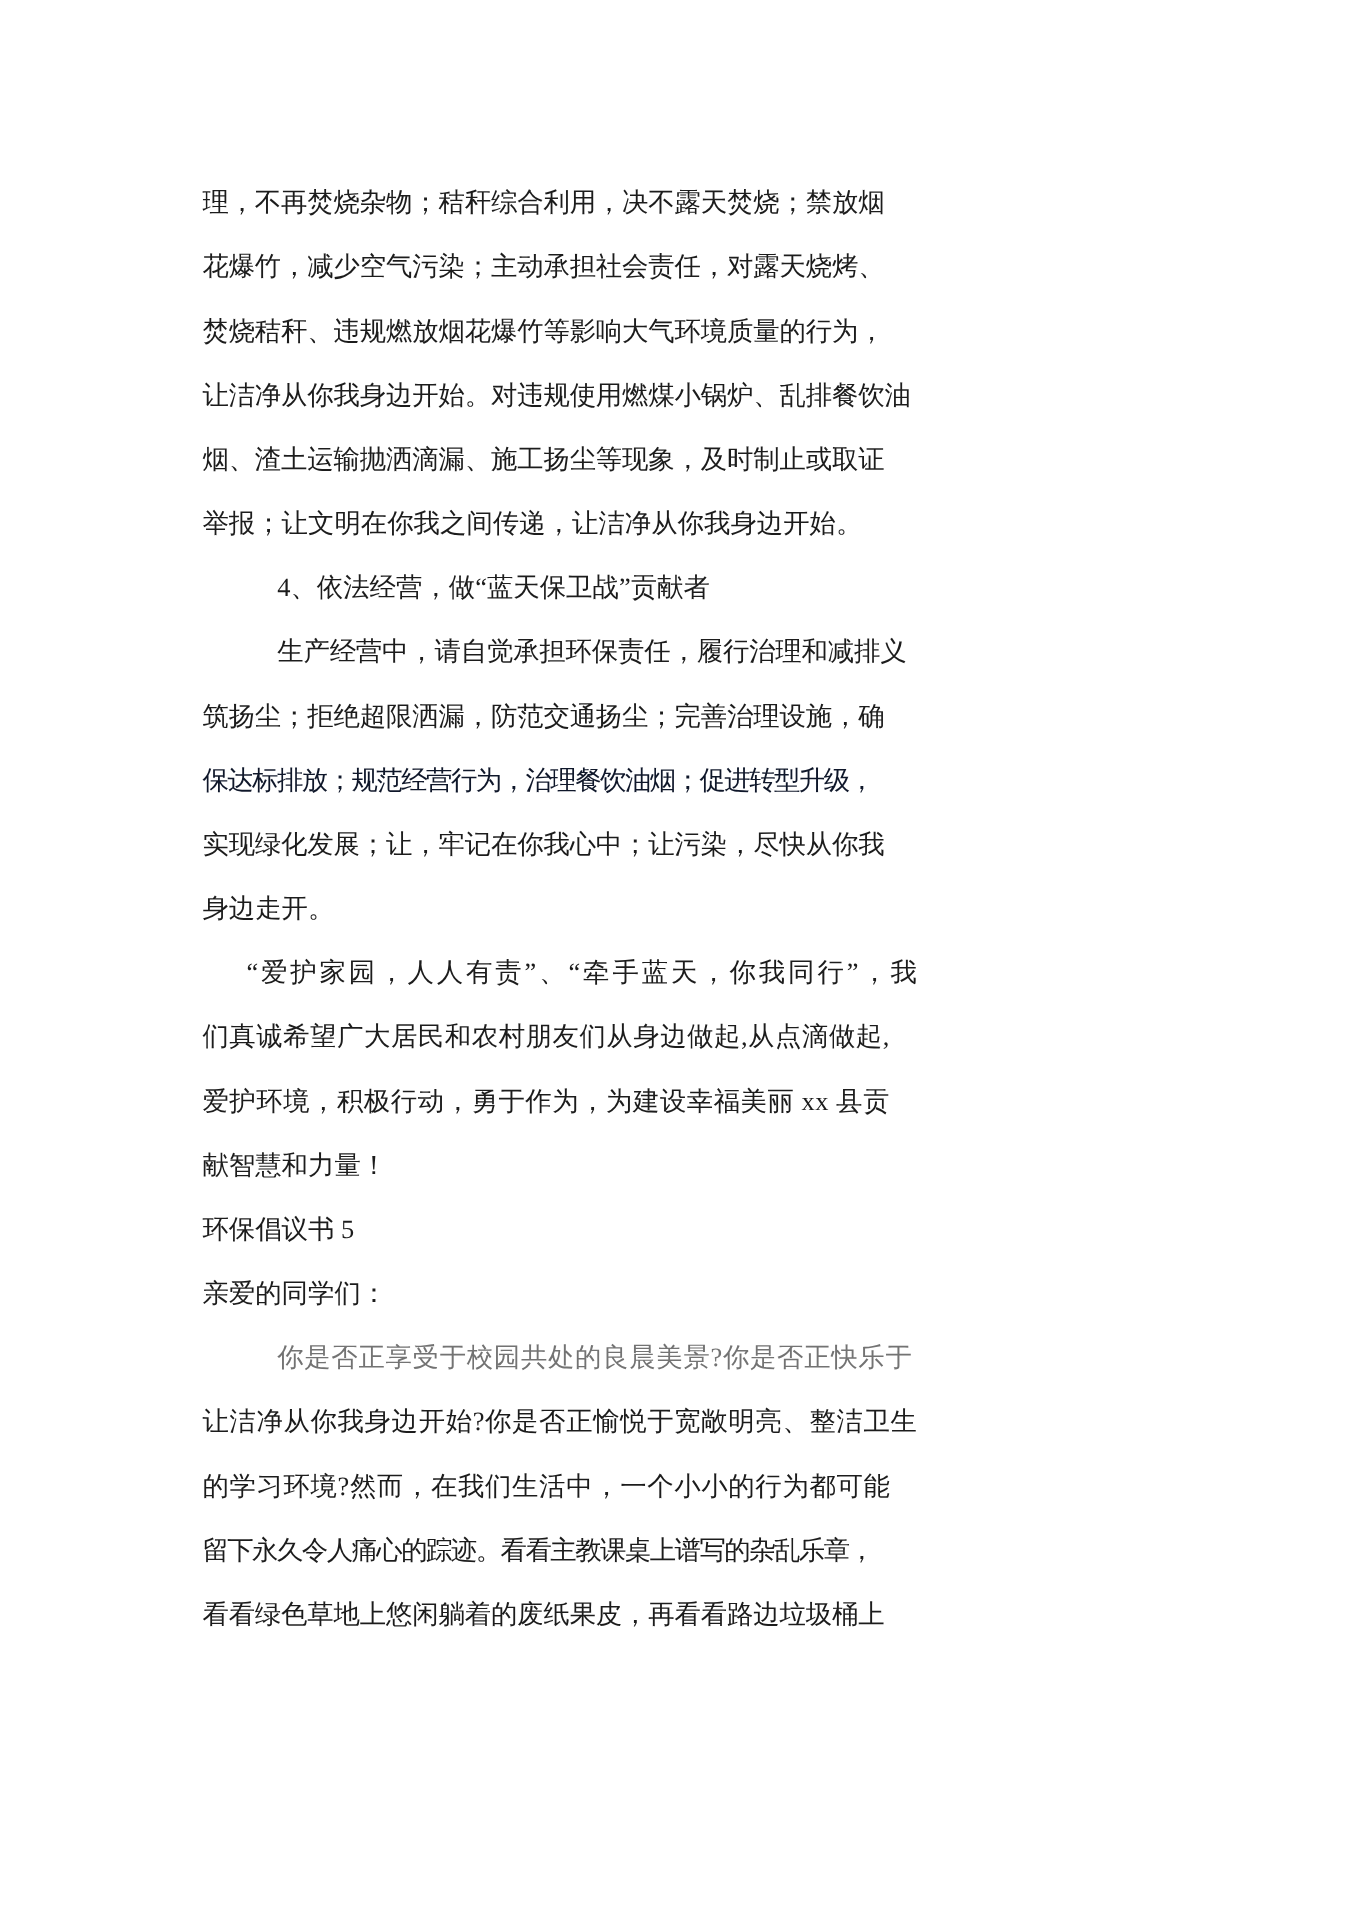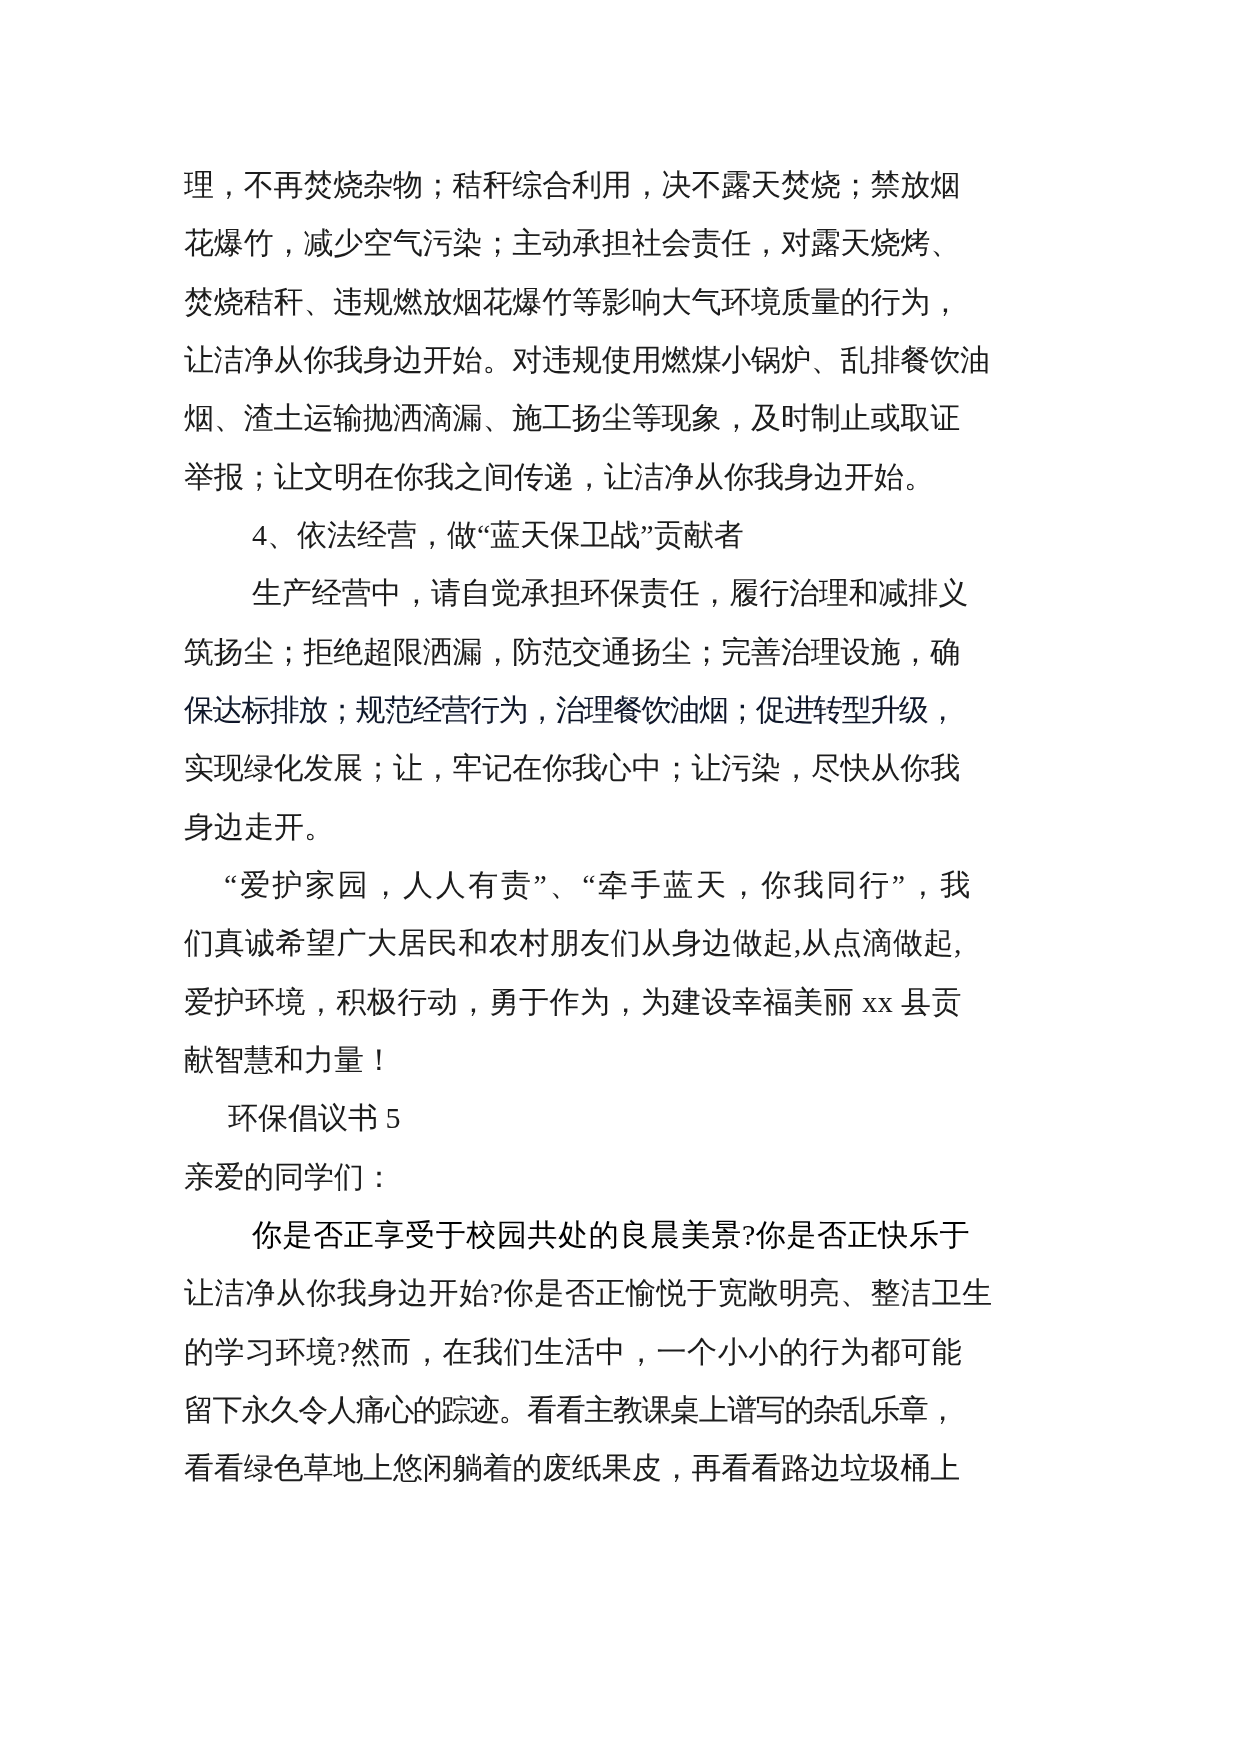--- a/index.html
+++ b/index.html
@@ -17,21 +17,21 @@
   }
   .text-block {
     position: absolute;
     left: 184px;
     top: 156px;
     width: 880px;
   }
   .line {
     height: 58.34px;
     line-height: 58.34px;
-    font-size: 30px;
+    font-size: 24px;
     color: #1c1c1c;
     white-space: pre;
     overflow: visible;
   }
   .line.indent      { padding-left: 68px; }
   .line.indent-quote{ padding-left: 40px; }
   .line-text {
     white-space: pre;
     display: inline-block;
   }
@@ -50,21 +50,21 @@
       <div class="line indent left" style="color: rgb(28, 28, 28);"><span class="line-text">4、依法经营，做“蓝天保卫战”贡献者</span></div>
       <div class="line indent justify" style="color: rgb(28, 28, 28);"><span class="line-text" style="letter-spacing: -0.166667px;">生产经营中，请自觉承担环保责任，履行治理和减排义</span></div>
       <div class="line justify" style="color: rgb(28, 28, 28);"><span class="line-text" style="letter-spacing: -0.153846px;">筑扬尘；拒绝超限洒漏，防范交通扬尘；完善治理设施，确</span></div>
       <div class="line justify" style="color: #0f172a; text-decoration: underline;"><span class="line-text" style="letter-spacing: -1.40741px;">保达标排放；规范经营行为，治理餐饮油烟；促进转型升级，</span></div>
       <div class="line justify" style="color: rgb(28, 28, 28);"><span class="line-text" style="letter-spacing: -0.153846px;">实现绿化发展；让，牢记在你我心中；让污染，尽快从你我</span></div>
       <div class="line left" style="color: rgb(28, 28, 28);"><span class="line-text">身边走开。</span></div>
       <div class="line indent-quote justify" style="color: rgb(28, 28, 28);"><span class="line-text" style="letter-spacing: 2.625px;">“爱护家园，人人有责”、“牵手蓝天，你我同行”，我</span></div>
       <div class="line justify" style="color: rgb(28, 28, 28);"><span class="line-text" style="letter-spacing: 0.481481px;">们真诚希望广大居民和农村朋友们从身边做起,从点滴做起,</span></div>
       <div class="line justify" style="color: rgb(28, 28, 28);"><span class="line-text" style="letter-spacing: 0.464286px; text-align: right;">爱护环境，积极行动，勇于作为，为建设幸福美丽 xx 县贡</span></div>
       <div class="line left" style="color: rgb(28, 28, 28);"><span class="line-text">献智慧和力量！</span></div>
-      <div class="line left" style="color: rgb(28, 28, 28); margin-left: 44px;"><span class="line-text">环保倡议书 5</span></div>
+      <div class="line left" style="color: rgb(28, 28, 28);"><span class="line-text">环保倡议书 5</span></div>
       <div class="line left" style="color: rgb(28, 28, 28);"><span class="line-text">亲爱的同学们：</span></div>
-      <div class="line indent justify" style="color: #000000;"><span class="line-text" style="letter-spacing: 0.621094px;">你是否正享受于校园共处的良晨美景?你是否正快乐于</span></div>
+      <div class="line indent justify" style="color: #737373;"><span class="line-text" style="letter-spacing: 0.621094px;">你是否正享受于校园共处的良晨美景?你是否正快乐于</span></div>
       <div class="line justify" style="color: rgb(28, 28, 28);"><span class="line-text" style="letter-spacing: 0.573317px;">让洁净从你我身边开始?你是否正愉悦于宽敞明亮、整洁卫生</span></div>
       <div class="line justify" style="color: rgb(28, 28, 28);"><span class="line-text" style="letter-spacing: 0.573317px;">的学习环境?然而，在我们生活中，一个小小的行为都可能</span></div>
       <div class="line justify" style="color: rgb(28, 28, 28);"><span class="line-text" style="letter-spacing: -1.40741px;">留下永久令人痛心的踪迹。看看主教课桌上谱写的杂乱乐章，</span></div>
       <div class="line justify" style="color: rgb(28, 28, 28);"><span class="line-text" style="letter-spacing: -0.153846px;">看看绿色草地上悠闲躺着的废纸果皮，再看看路边垃圾桶上</span></div>
     </div>
 </div>
 
 </body></html>

